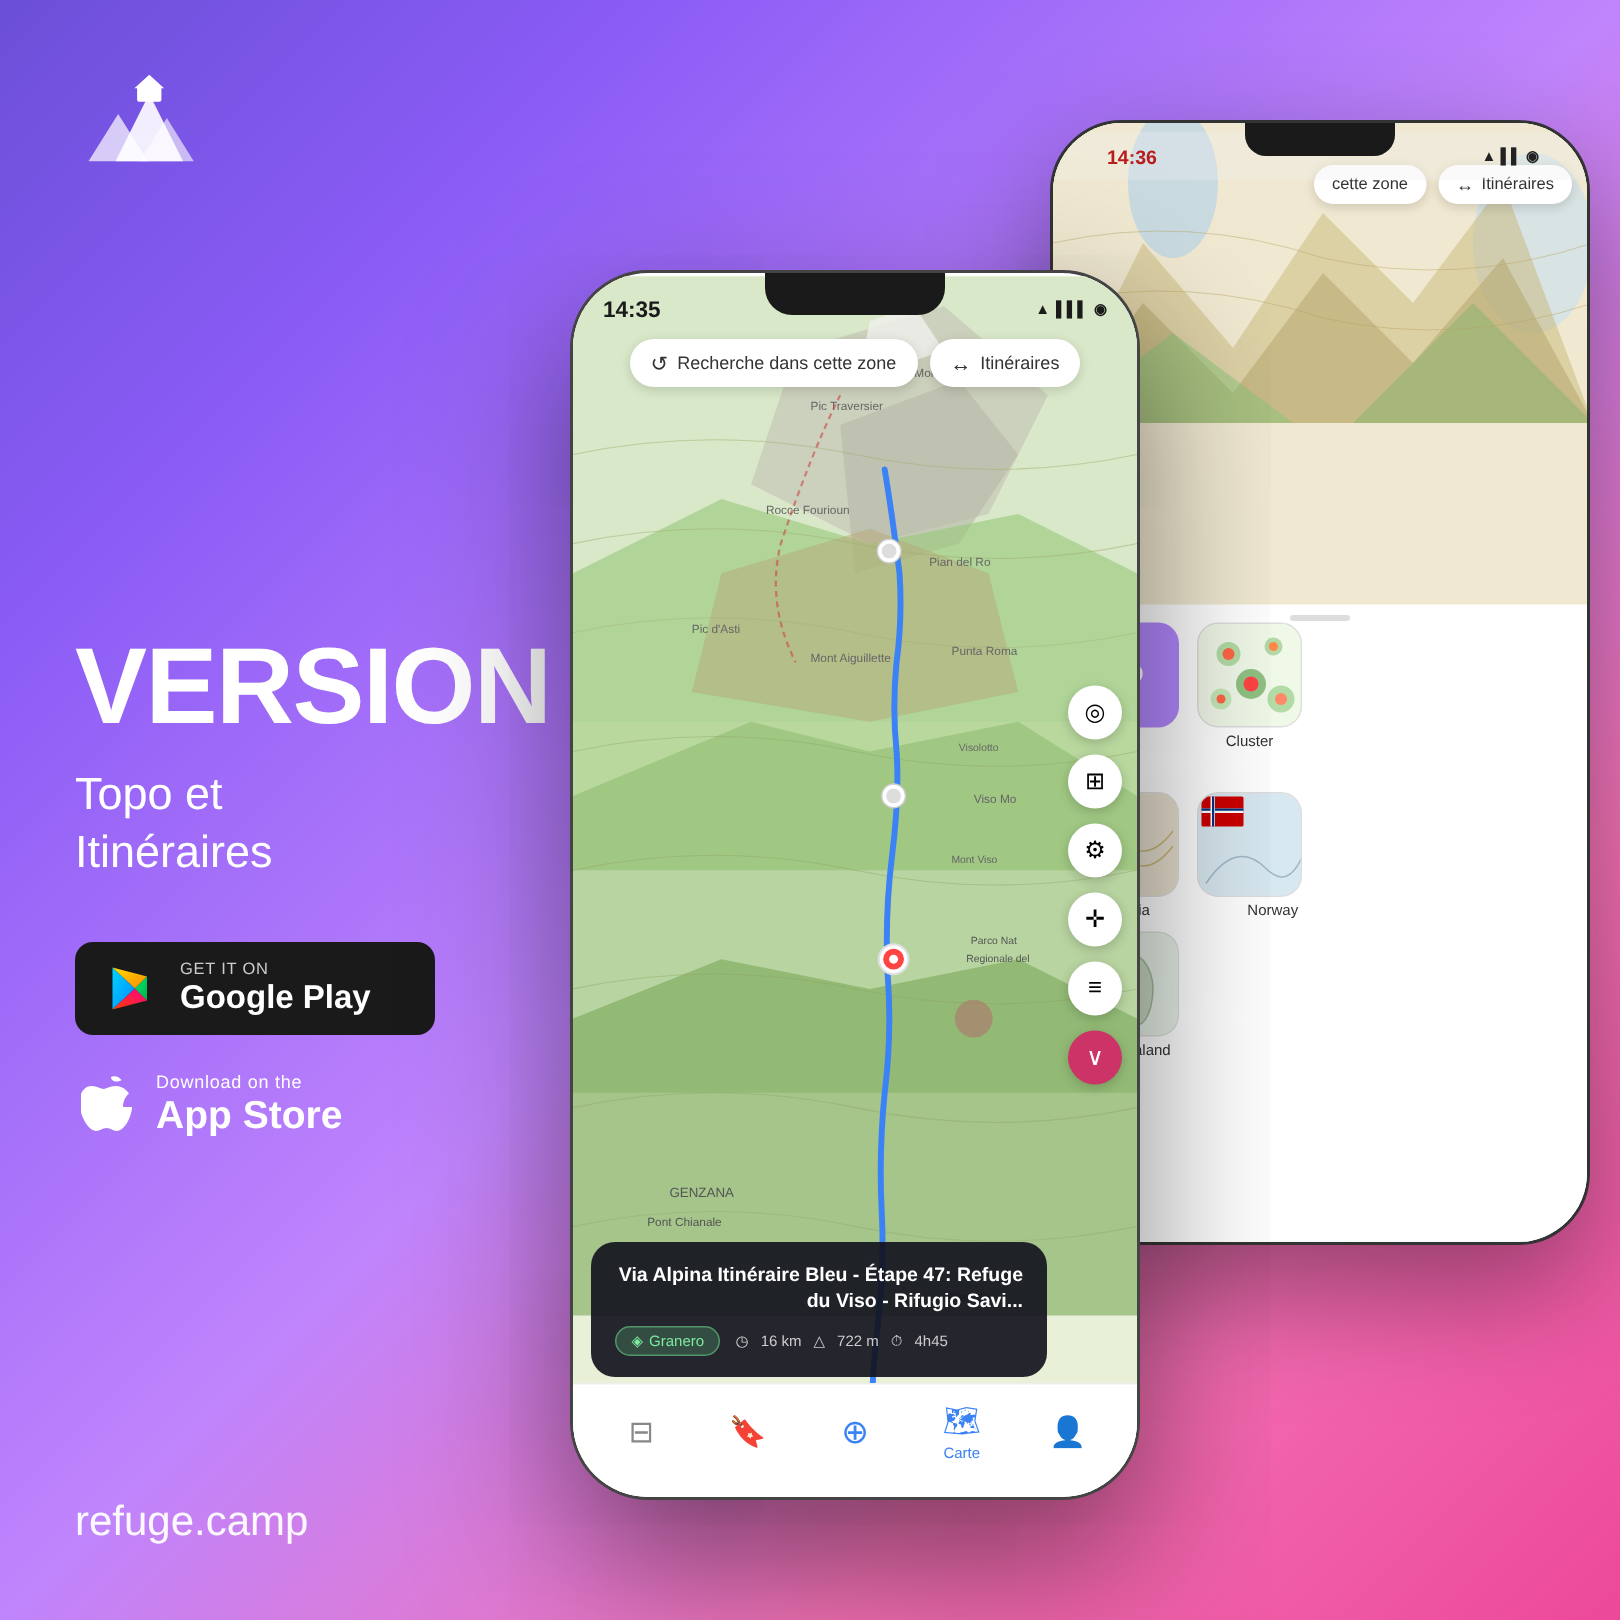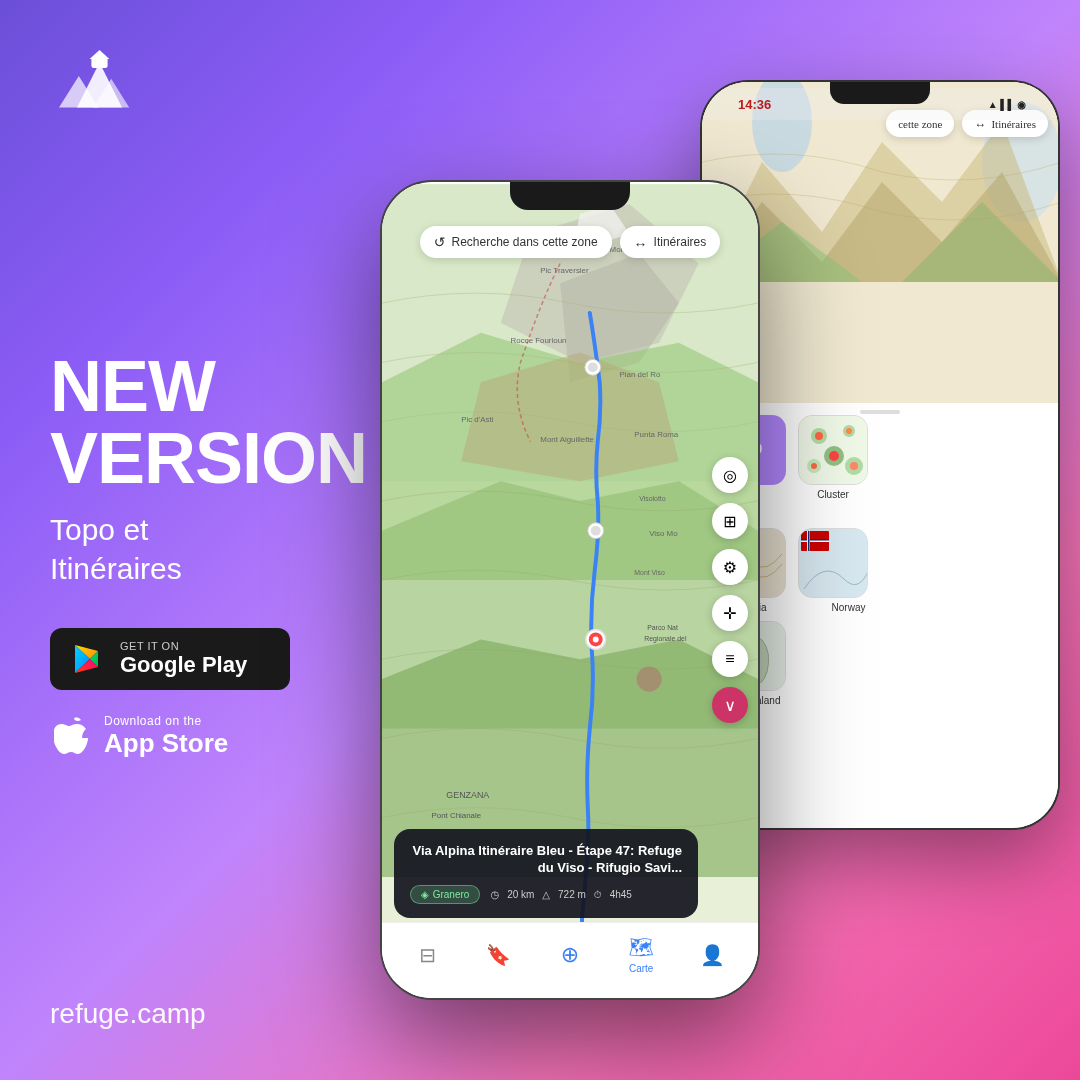--- a/index.html
+++ b/index.html
@@ -382,21 +382,20 @@
     .back-search-row {
       position: absolute;
       top: 28px;
       left: 0;
       right: 0;
       display: flex;
       justify-content: flex-end;
       gap: 8px;
       padding: 0 10px;
       z-index: 5;
-      font-family: Liberation Serif, serif;
     }
 
     .back-pill {
       background: white;
       border-radius: 24px;
       padding: 6px 12px;
       font-size: 11px;
       font-weight: 500;
       color: #333;
       display: flex;
@@ -461,21 +460,21 @@
       <polygon points="10,70 32,35 54,70" fill="white" opacity="0.7"></polygon>
       <polygon points="48,70 68,38 88,70" fill="white" opacity="0.6"></polygon>
 
       <rect x="46" y="14" width="18" height="12" rx="2" fill="white"></rect>
       <polygon points="44,16 55,6 66,16" fill="white"></polygon>
     </svg>
   </div>
 
   <div class="left-content">
     <div class="new-version-title">
-      <span>NEW</span><br>
+      <br>
       <span>VERSION</span>
     </div>
     <div class="subtitle">Topo et<br>Itinéraires</div>
 
     <div class="store-badges">
 
       <div class="google-play-badge">
         <div class="google-play-icon">
           <svg viewBox="0 0 36 36" xmlns="http://www.w3.org/2000/svg">
             <defs>
@@ -717,20 +716,28 @@
             <circle cx="216" cy="460" r="7" fill="#ff4444"></circle>
             <circle cx="216" cy="460" r="3" fill="white"></circle>
 
             <circle cx="270" cy="500" r="12" fill="#cc3366" opacity="0.3" stroke="#cc3366" stroke-width="1.5"></circle>
 
           </svg>
         </div>
 
         <div class="phone-notch"></div>
 
+        <div class="status-bar">
+          <span class="status-time">14:35</span>
+          <div class="status-icons">
+            <span style="font-size:10px;">▲</span>
+            <span style="font-size:10px;">▌▌▌</span>
+            <span style="font-size:10px;">◉</span>
+          </div>
+        </div>
 
         <div class="search-bar-row">
           <div class="search-pill">
             <span class="pill-icon">↺</span>
             <span>Recherche dans cette zone</span>
           </div>
           <div class="search-pill">
             <span class="pill-icon">↔</span>
             <span>Itinéraires</span>
           </div>
@@ -747,21 +754,21 @@
 
         <div class="route-card">
           <div class="route-title">Via Alpina Itinéraire Bleu - Étape 47: Refuge du Viso - Rifugio Savi...</div>
           <div class="route-meta">
             <div class="difficulty-badge">
               <span>◈</span>
               <span>Granero</span>
             </div>
             <div class="route-stats">
               <span>◷</span>
-              <span>20 km</span>
+              <span>16 km</span>
               <span>△</span>
               <span>722 m</span>
               <span>⏱</span>
               <span>4h45</span>
             </div>
           </div>
         </div>
 
         <div class="tab-bar">
           <div class="tab-item">

